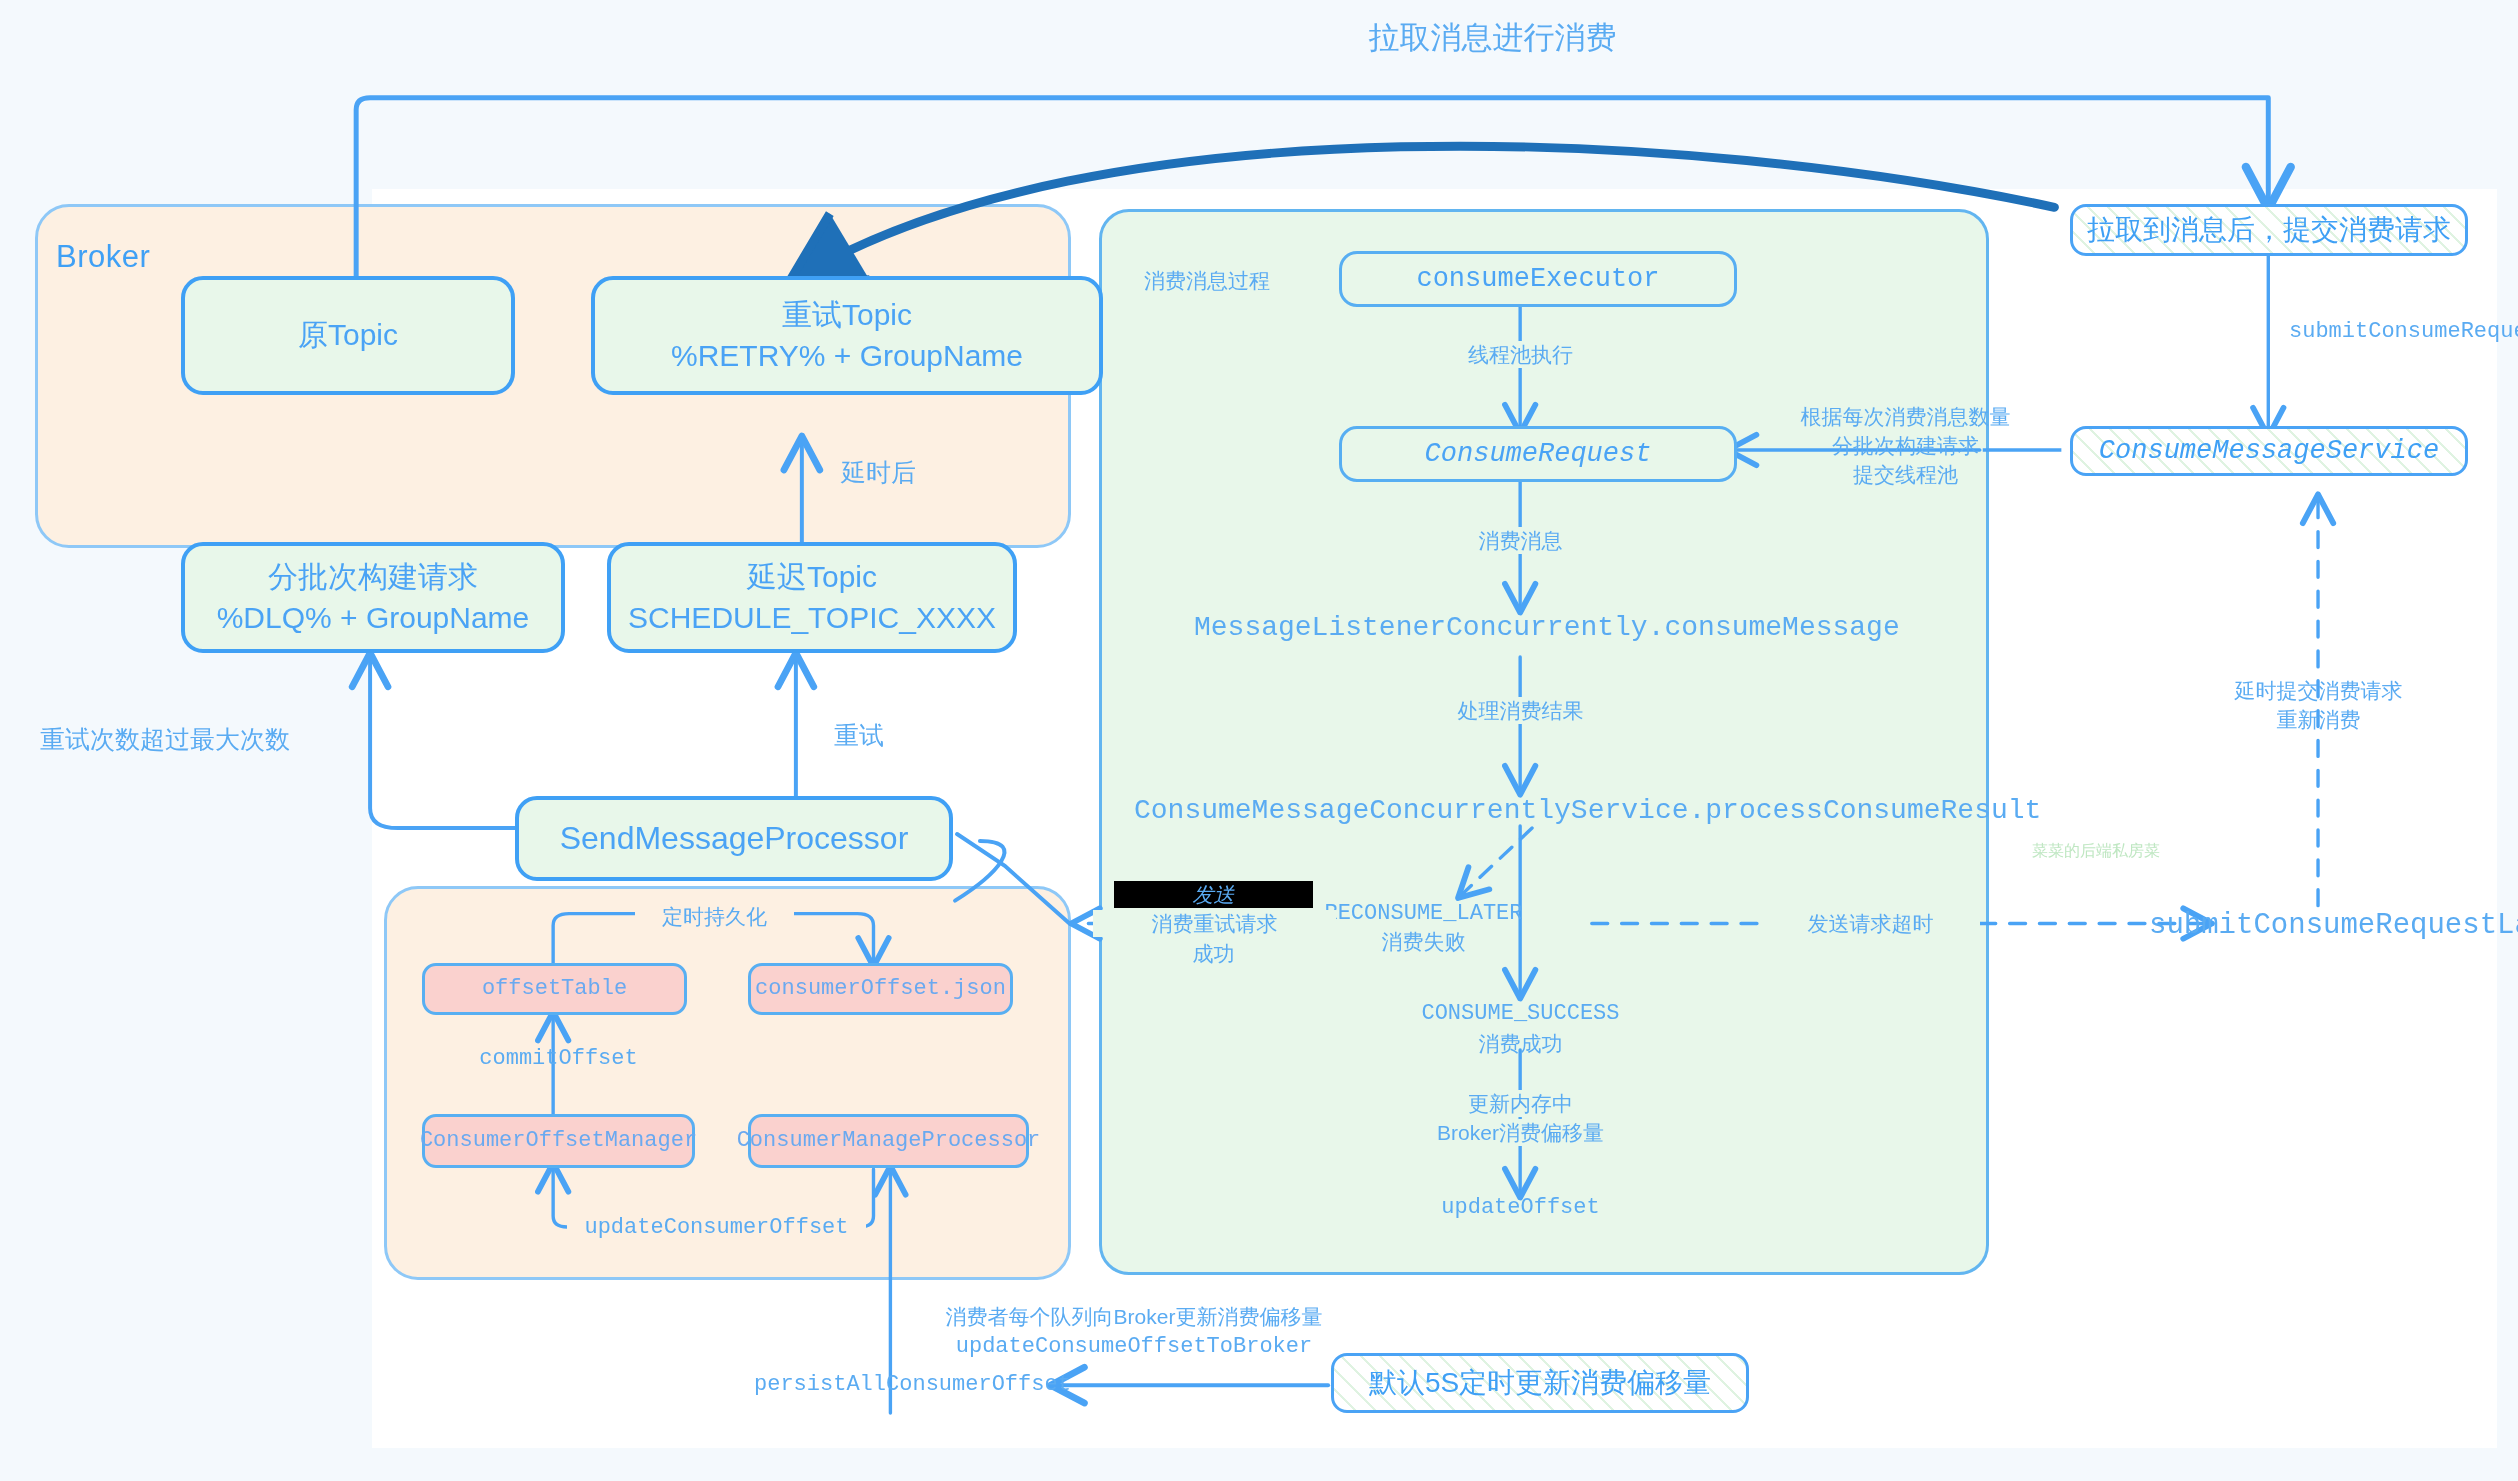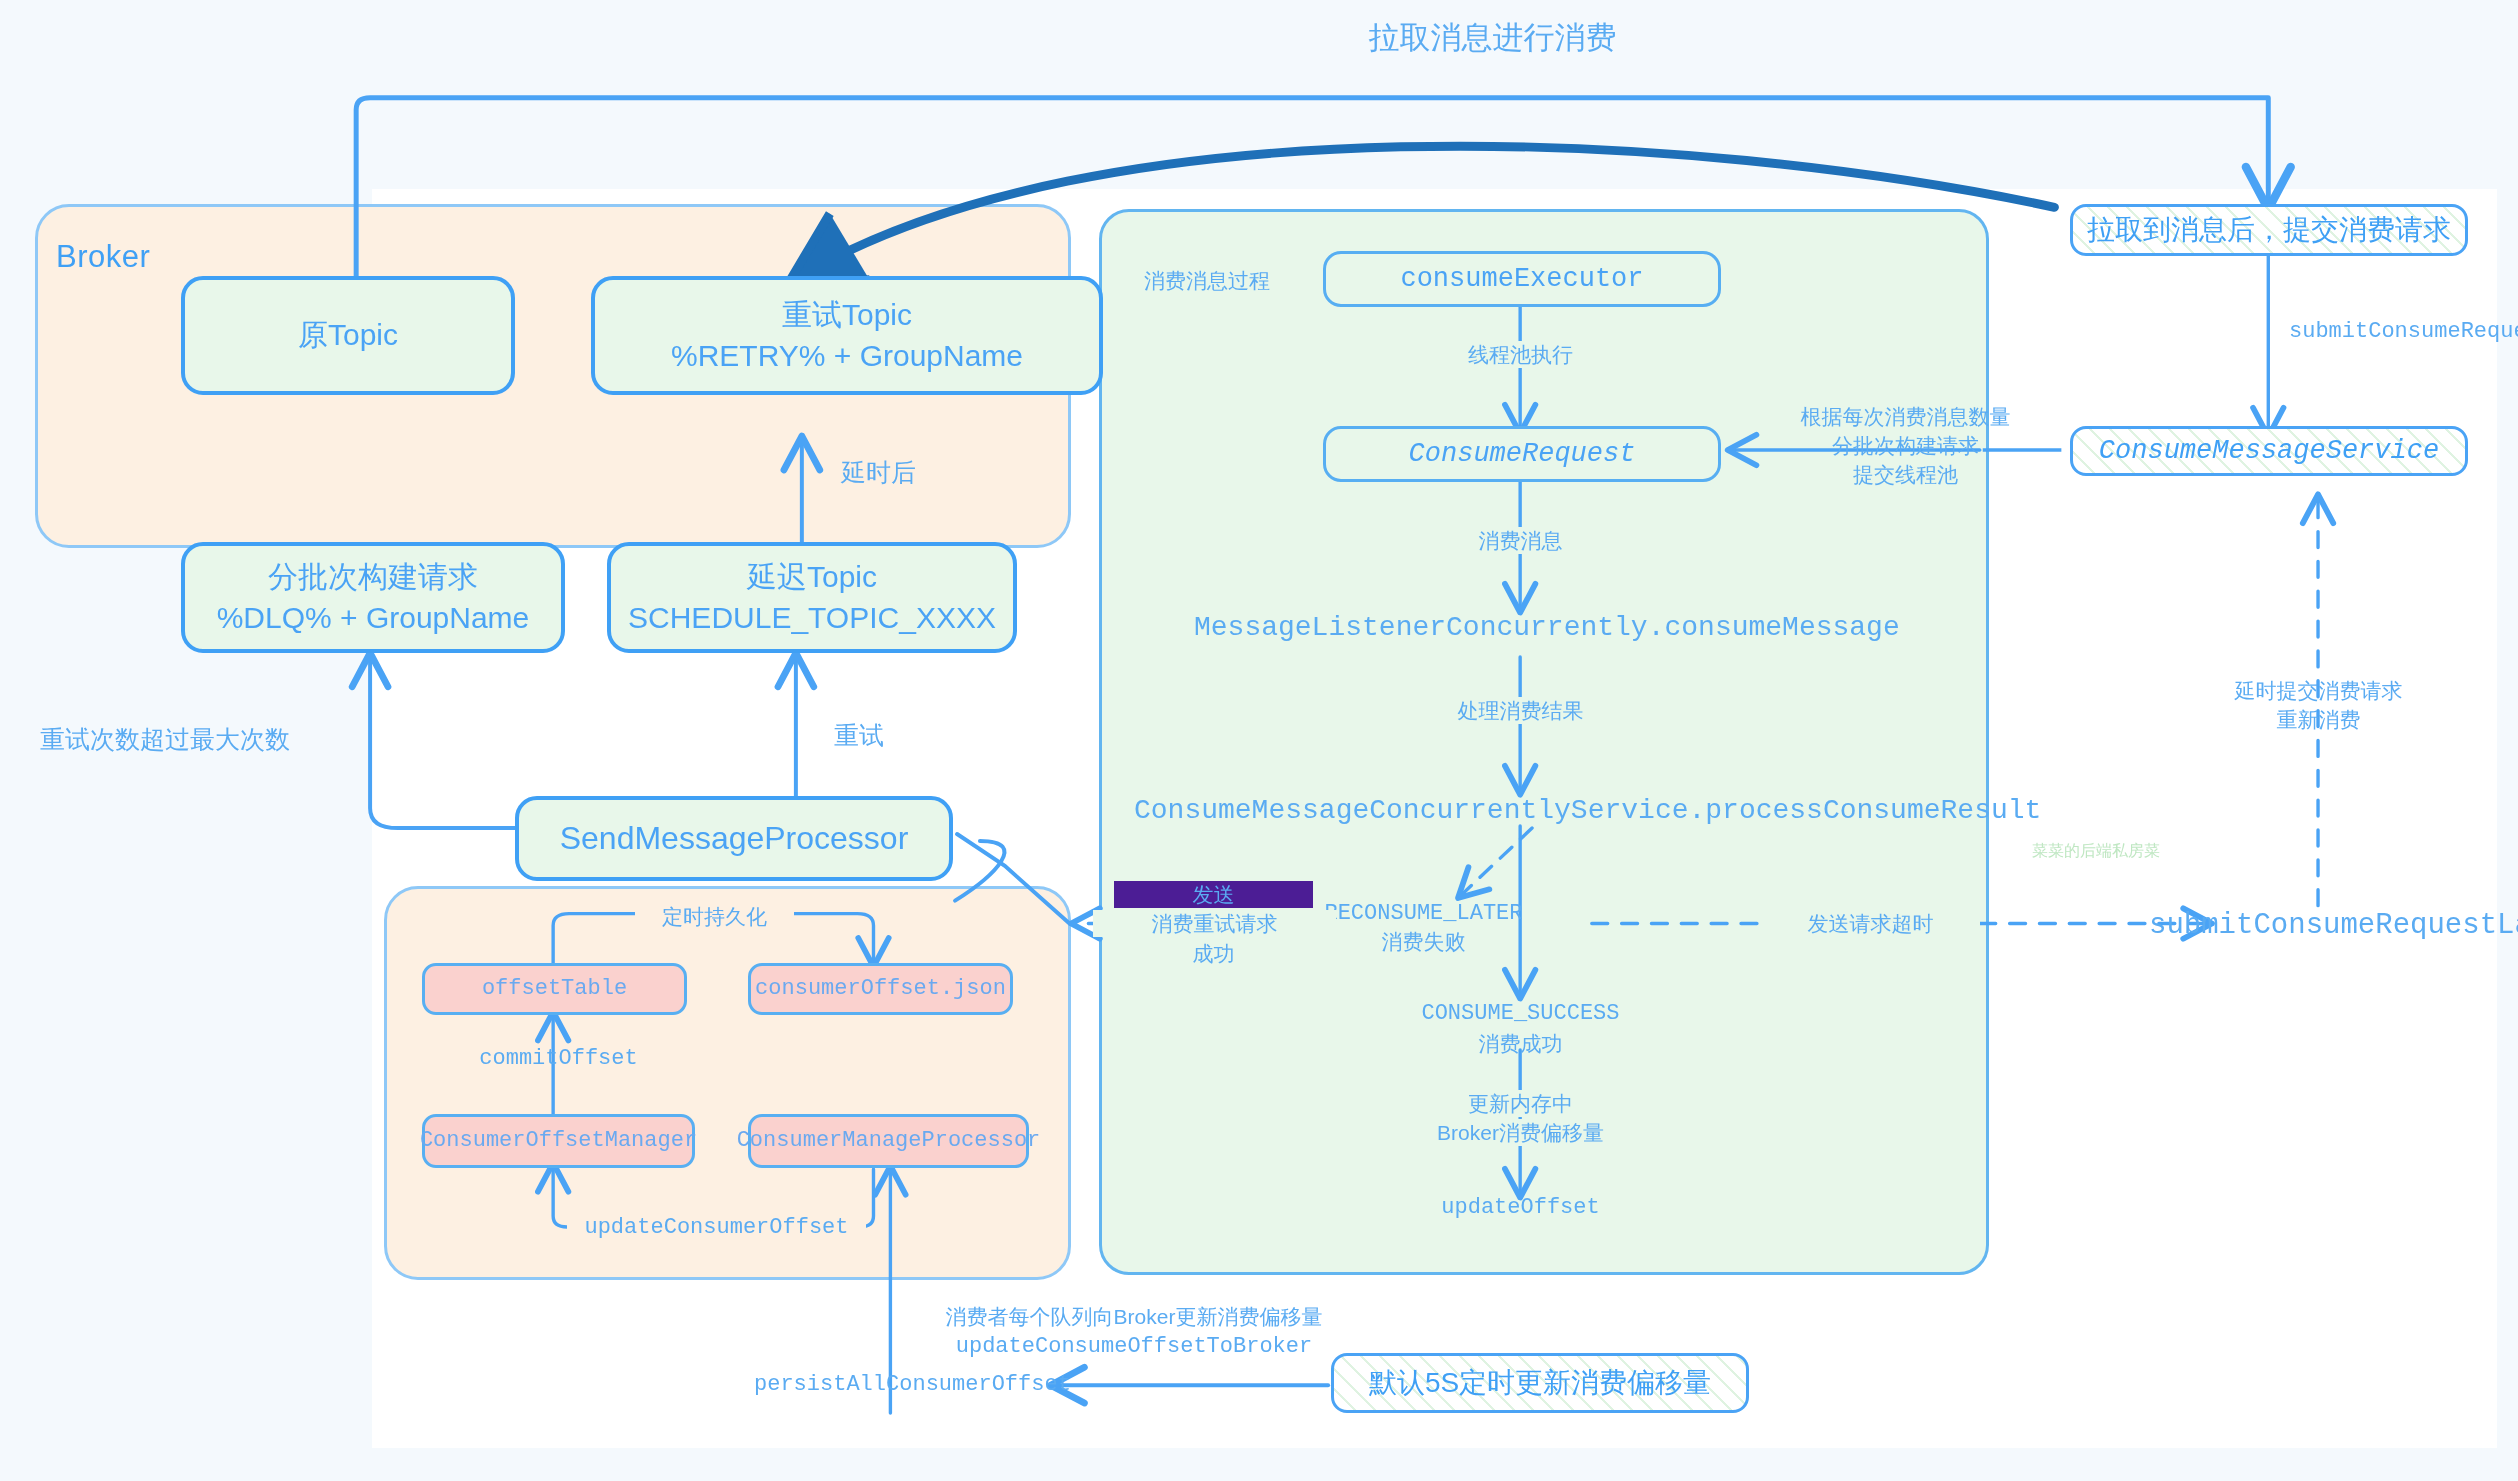--- a/index.html
+++ b/index.html
@@ -44,21 +44,21 @@
     position:absolute;box-sizing:border-box;display:flex;
     align-items:center;justify-content:center;text-align:center;
     color:#4aa3f5;line-height:1.34;
   }
   .n-green{
     background:#e8f7ea;border:4px solid #3fa0f5;border-radius:22px;
     font-size:30px;
   }
   .n-green-sm{
     background:#e8f7ea;border:3px solid #57aef2;border-radius:18px;
-    font-size:27px;font-family:"Liberation Mono","DejaVu Sans Mono",monospace;
+    font-size:27px;font-family:"Liberation Mono","DejaVu Sans Mono",monospace;margin-left:16px;
   }
   .n-pink{
     background:#fad1ce;border:3px solid #58aff2;border-radius:14px;
     font-size:22px;font-family:"Liberation Mono","DejaVu Sans Mono",monospace;
     color:#6aa9f0;
   }
   .n-hatch{
     border:3px solid #4aa3f5;border-radius:16px;
     background-color:#ffffff;
     background-image:repeating-linear-gradient(45deg,
@@ -230,21 +230,21 @@
   <div class="txt cn" style="left:1441px;top:341px;width:159px;background:#e8f7ea;">线程池执行</div>
   <div class="txt cn" style="left:1461px;top:527px;width:119px;background:#e8f7ea;">消费消息</div>
   <div class="txt cn" style="left:1441px;top:697px;width:159px;background:#e8f7ea;">处理消费结果</div>
   <div class="txt cn" style="left:1431px;top:1090px;width:179px;background:#e8f7ea;">更新内存中</div>
   <div class="txt cn" style="left:1411px;top:1119px;width:219px;background:#e8f7ea;">Broker消费偏移量</div>
 
   <div class="txt cn" style="left:1781px;top:403px;width:249px;">根据每次消费消息数量</div>
   <div class="txt cn" style="left:1781px;top:432px;width:249px;">分批次构建请求</div>
   <div class="txt cn" style="left:1781px;top:461px;width:249px;">提交线程池</div>
 
-  <div class="txt cn" style="left:1114px;top:881px;width:199px;background:#4c1d95;">发送</div>
+  <div class="txt cn" style="left:1114px;top:881px;width:199px;background:#000000;font-style:italic;">发送</div>
   <div class="txt cn" style="left:1093px;top:910px;width:243px;background:#e8f7ea;">消费重试请求</div>
   <div class="txt cn" style="left:1114px;top:940px;width:199px;background:#e8f7ea;">成功</div>
 
   <div class="txt cn" style="left:1761px;top:910px;width:219px;background:#e8f7ea;">发送请求超时</div>
 
   <div class="node n-hatch" style="left:2070px;top:204px;width:398px;height:52px;">
     <span>拉取到消息后，提交消费请求</span>
   </div>
 
   <div class="node n-hatch mono" style="left:2070px;top:426px;width:398px;height:50px;font-style:italic;">

